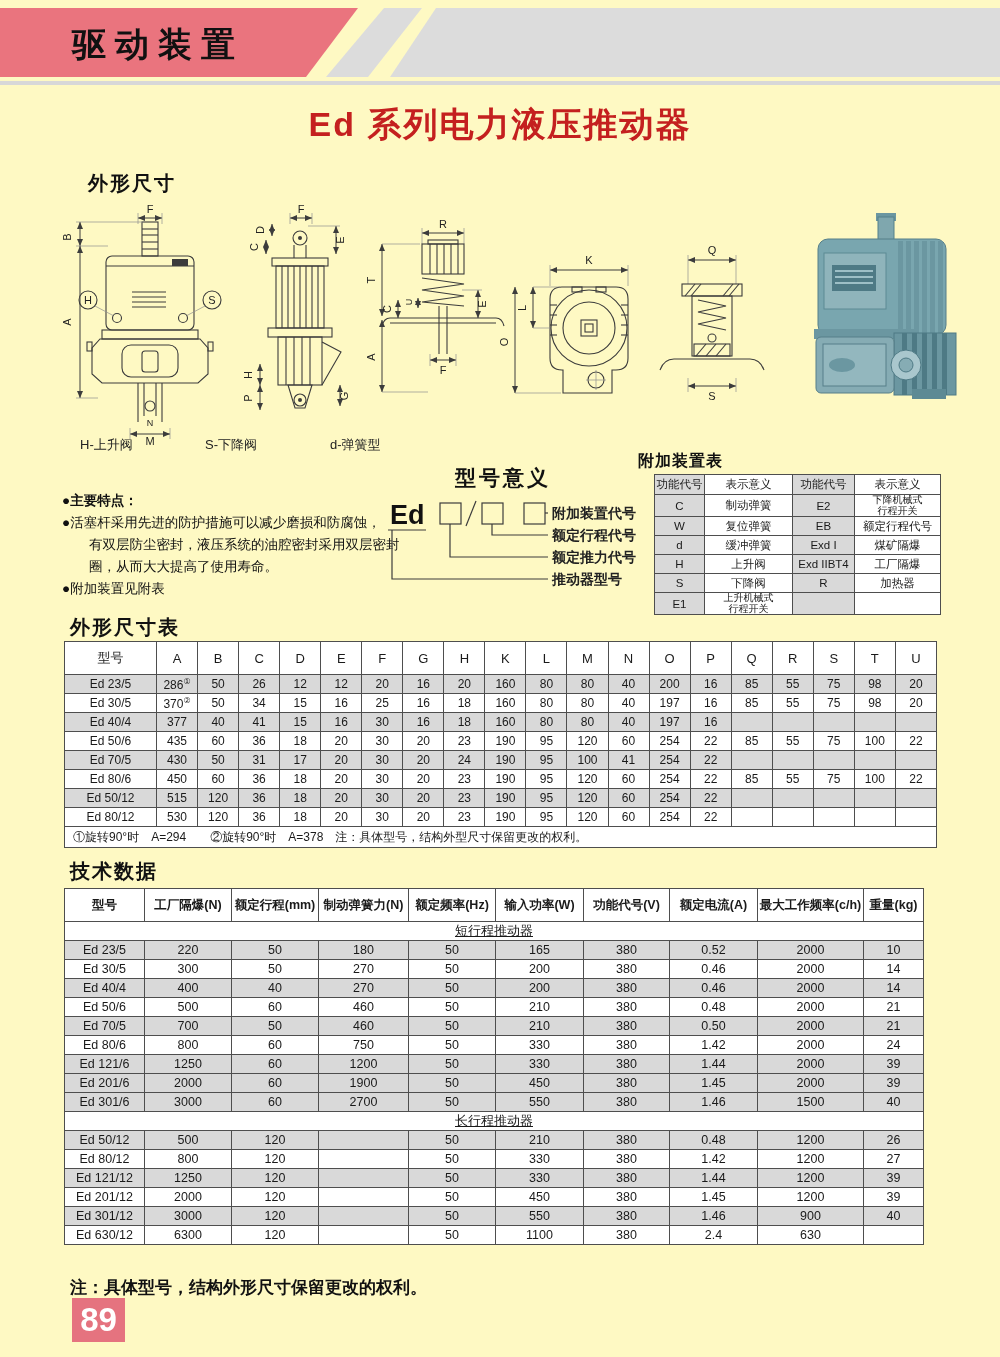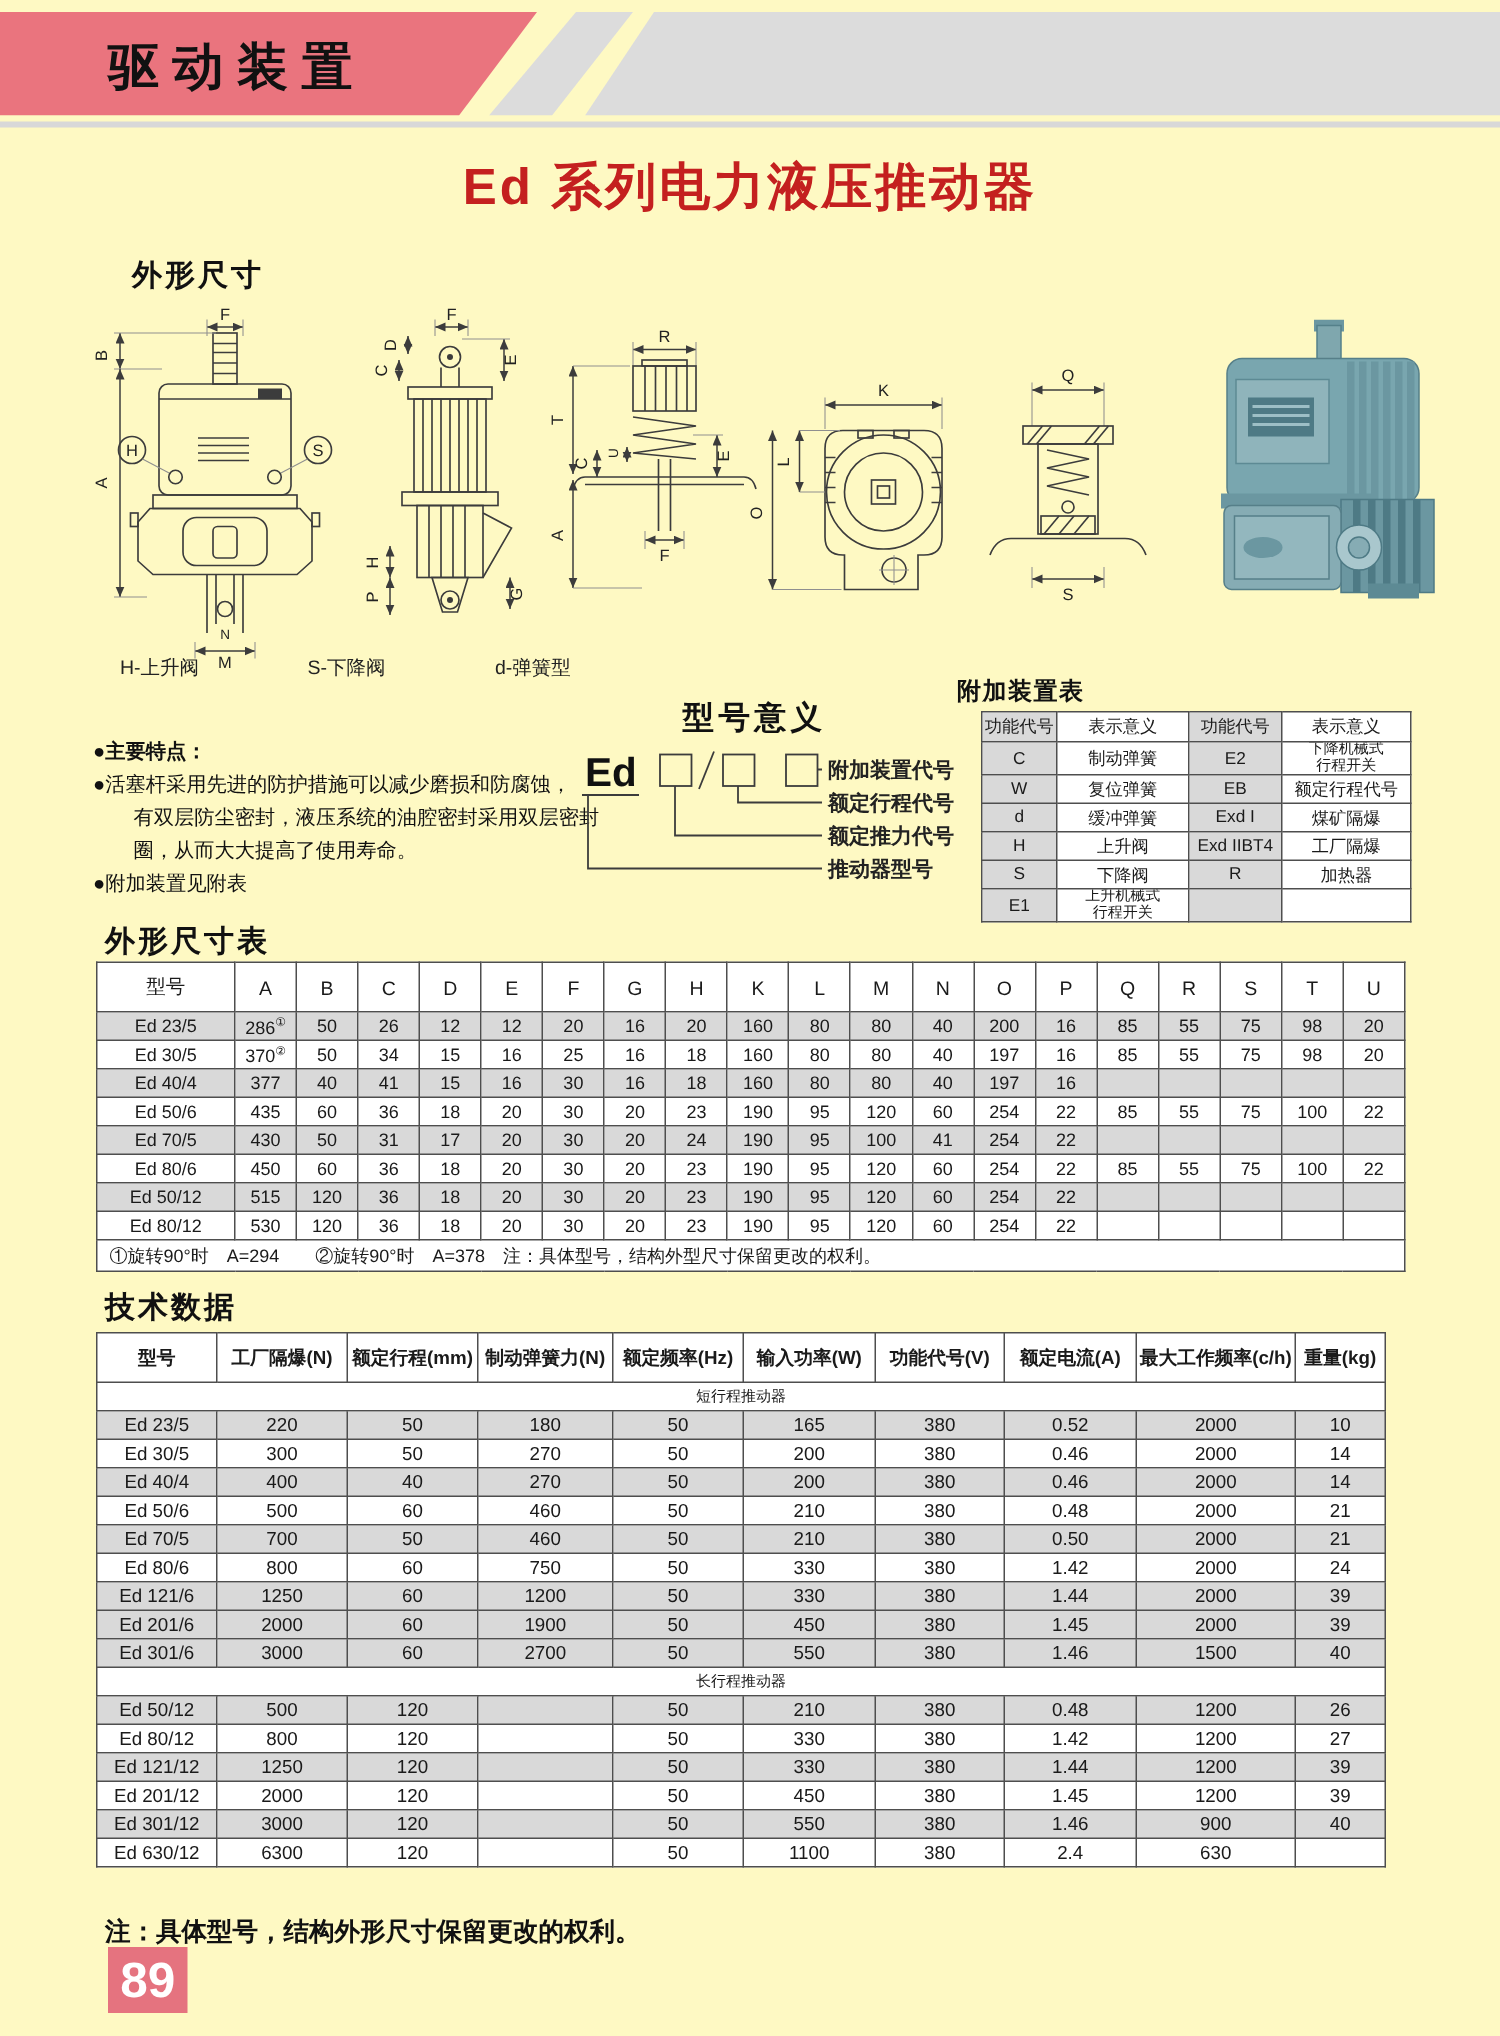--- a/index.html
+++ b/index.html
@@ -56,21 +56,21 @@
 
   .dim-tbl { position:absolute; top:641px; left:64px; width:873px; }
   .dim-tbl th { font-weight:normal; height:33px; font-size:13px; }
   .dim-tbl td { height:19px; font-size:12px; }
   .dim-tbl td sup { font-size:8px; vertical-align:super; }
   .dim-tbl td.ft { text-align:left; padding-left:8px; font-size:12px; height:21px; background:#fff; }
 
   .tech-tbl { position:absolute; top:888px; left:64px; width:859px; }
   .tech-tbl th { font-weight:bold; height:33px; font-size:12.5px; }
   .tech-tbl td { height:19px; font-size:12.5px; }
-  .tech-tbl td.sec { background:#fff; font-size:10px; height:19px; }
+  .tech-tbl td.sec { background:#fff; font-size:13px; height:19px;text-decoration:underline; }
 
   .bottom-note { position:absolute; top:1276px; left:70px; font-size:17px; font-weight:bold; color:#111; }
   .page-badge { position:absolute; top:1298px; left:72px; width:53px; height:44px; background:#e5737f; color:#fff; font-size:33px; font-weight:bold; display:flex; align-items:center; justify-content:center; }
 </style>
 </head>
 <body>
 
 <div class="page">
 
   <div class="hdr">

